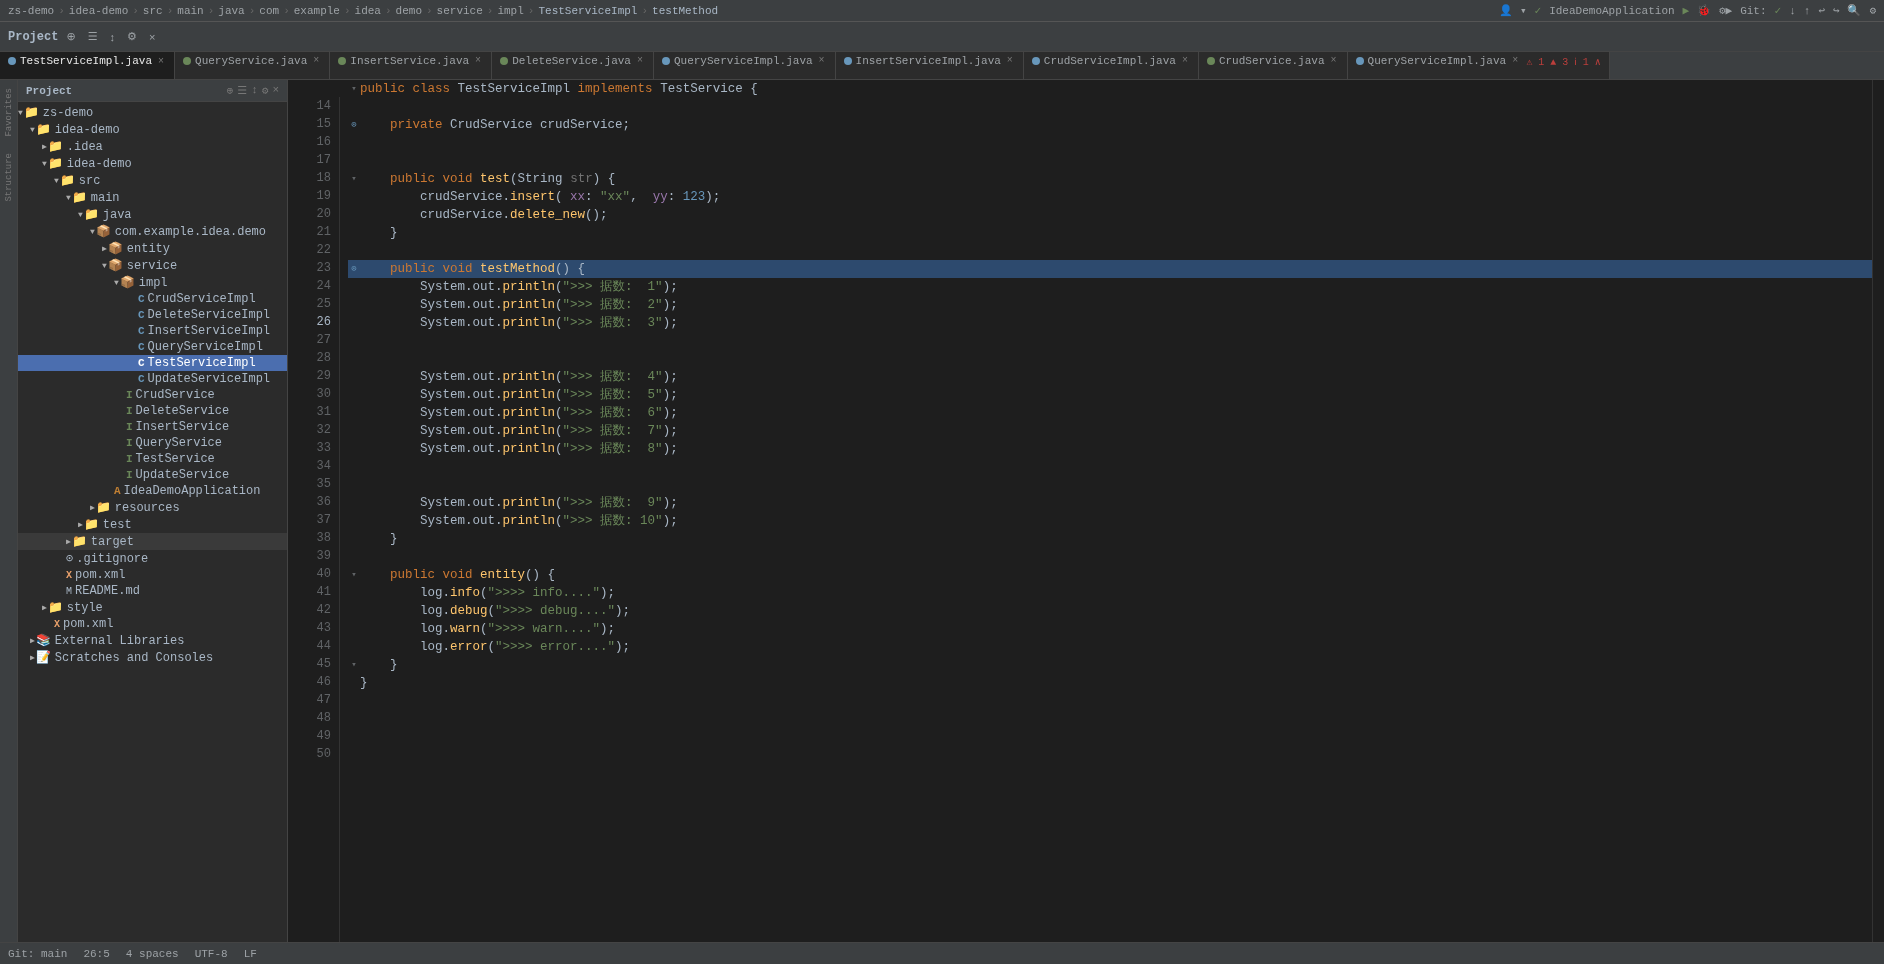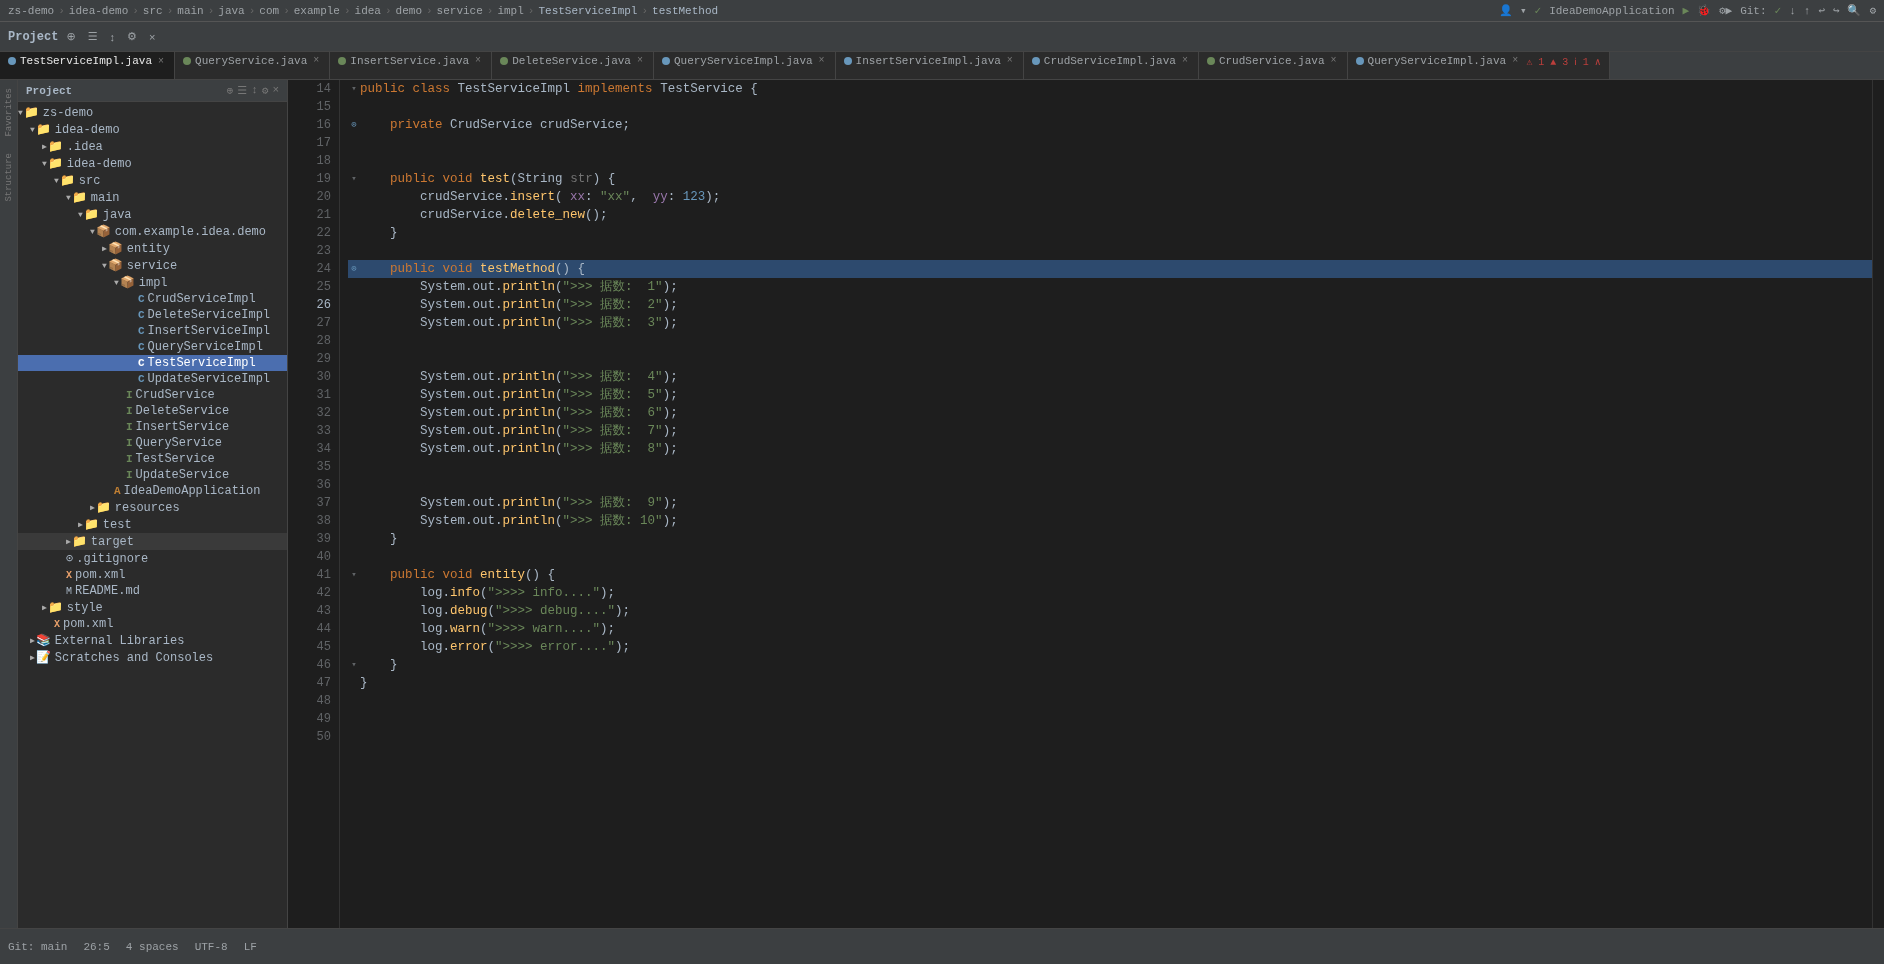--- a/index.html
+++ b/index.html
@@ -209,20 +209,21 @@
       color: #606366;
       text-align: right;
       padding-right: 8px;
       padding-top: 0;
       font-size: 12px;
       line-height: 18px;
       user-select: none;
       flex-shrink: 0;
       border-right: 1px solid #333;
       overflow: hidden;
+      margin-top: 17px;
     }
     .line-numbers .ln { height: 18px; display: block; }
     .code-content {
       flex: 1;
       overflow: auto;
       padding-left: 8px;
       padding-top: 0;
       font-size: 12.5px;
       line-height: 18px;
       background: #1e1e1e;
@@ -253,21 +254,21 @@
     }
 
     
     ::-webkit-scrollbar { width: 6px; height: 6px; }
     ::-webkit-scrollbar-track { background: #2b2b2b; }
     ::-webkit-scrollbar-thumb { background: #555; border-radius: 3px; }
 
     
     .status-bar {
       background: #3c3f41;
-      height: 36px;
+      height: 22px;
       display: flex;
       align-items: center;
       padding: 0 8px;
       font-size: 11px;
       color: #9da2a6;
       border-top: 1px solid #444;
       flex-shrink: 0;
       gap: 16px;
     }
 

